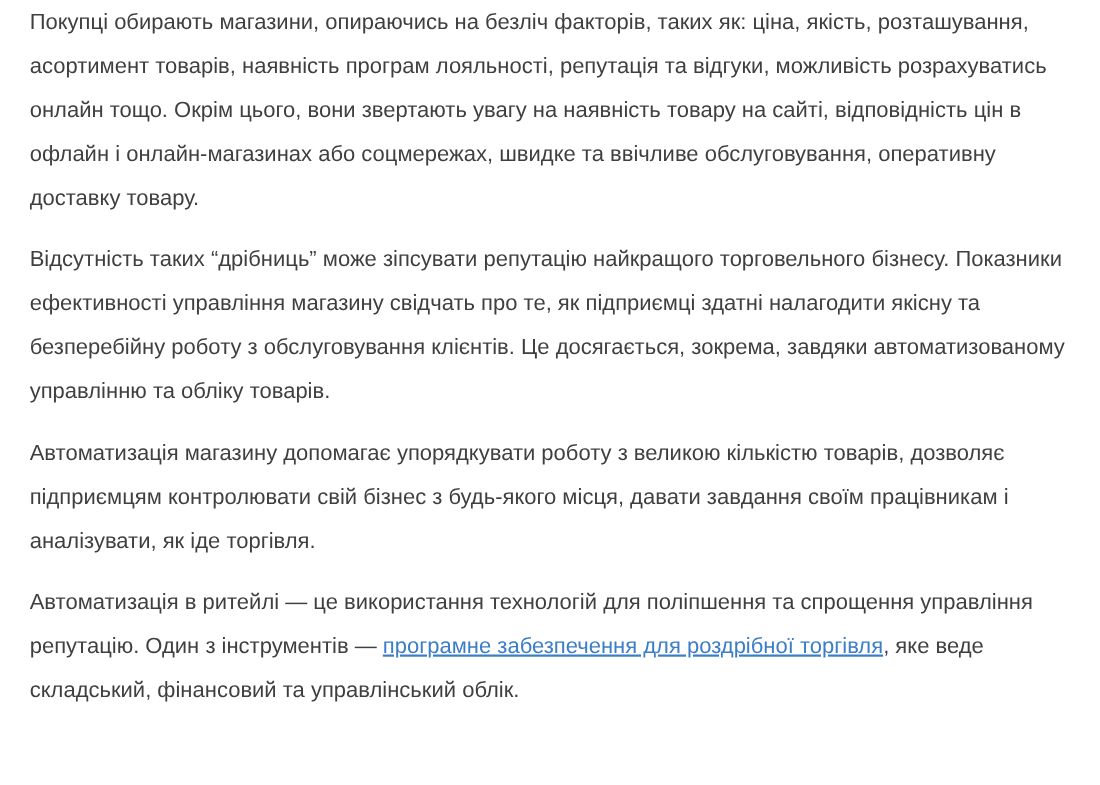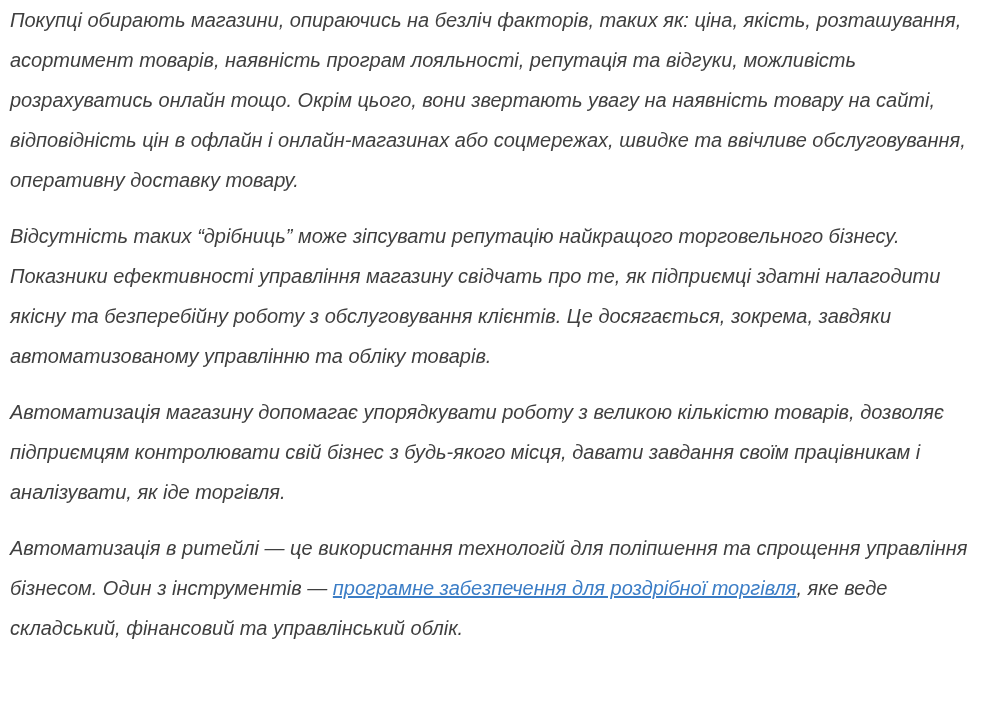--- a/index.html
+++ b/index.html
@@ -9,25 +9,24 @@
   }
   .article {
     width: 980px;
     padding: 0 10px;
     box-sizing: border-box;
     font-family: "Liberation Sans", "DejaVu Sans", sans-serif;
     color: #3f3f3f;
     -webkit-font-smoothing: antialiased;
   }
   .article p {
-    margin: 0 0 16px 0;
+    margin: 0 0 16px 17px;
     font-size: 20px;
     line-height: 40px;
     font-weight: 400;
-    font-style: italic;
   }
   .article h2 {
     margin: 16px 0 27px 0;
     font-size: 32px;
     line-height: 38px;
     font-weight: 700;
     color: #2b2b2b;
   }
   .article a {
     color: #3b7dc6;
@@ -41,15 +40,15 @@
 
 <div class="article">
 
   <p>Покупці обирають магазини, опираючись на безліч факторів, таких як: ціна, якість, розташування, асортимент товарів, наявність програм лояльності, репутація та відгуки, можливість розрахуватись онлайн тощо. Окрім цього, вони звертають увагу на наявність товару на сайті, відповідність цін в офлайн і онлайн-магазинах або соцмережах, швидке та ввічливе обслуговування, оперативну доставку товару.</p>
 
   <p>Відсутність таких “дрібниць” може зіпсувати репутацію найкращого торговельного бізнесу. Показники ефективності управління магазину свідчать про те, як підприємці здатні налагодити якісну та безперебійну роботу з обслуговування клієнтів. Це досягається, зокрема, завдяки автоматизованому управлінню та обліку товарів.</p>
 
 
   <p>Автоматизація магазину допомагає упорядкувати роботу з великою кількістю товарів, дозволяє підприємцям контролювати свій бізнес з будь-якого місця, давати завдання своїм працівникам і аналізувати, як іде торгівля.</p>
 
-  <p><span>Автоматизація в ритейлі — це використання технологій для поліпшення та спрощення управління бізнесом. Один з інструментів — </span><a href="#">програмне забезпечення для роздрібної торгівля</a><span>, яке веде складський, фінансовий та управлінський облік.</span></p>
+  <p><span>Автоматизація в ритейлі — це використання технологій для поліпшення та спрощення управління репутацію. Один з інструментів — </span><a href="#">програмне забезпечення для роздрібної торгівля</a><span>, яке веде складський, фінансовий та управлінський облік.</span></p>
 
 </div>
 
 </body></html>

